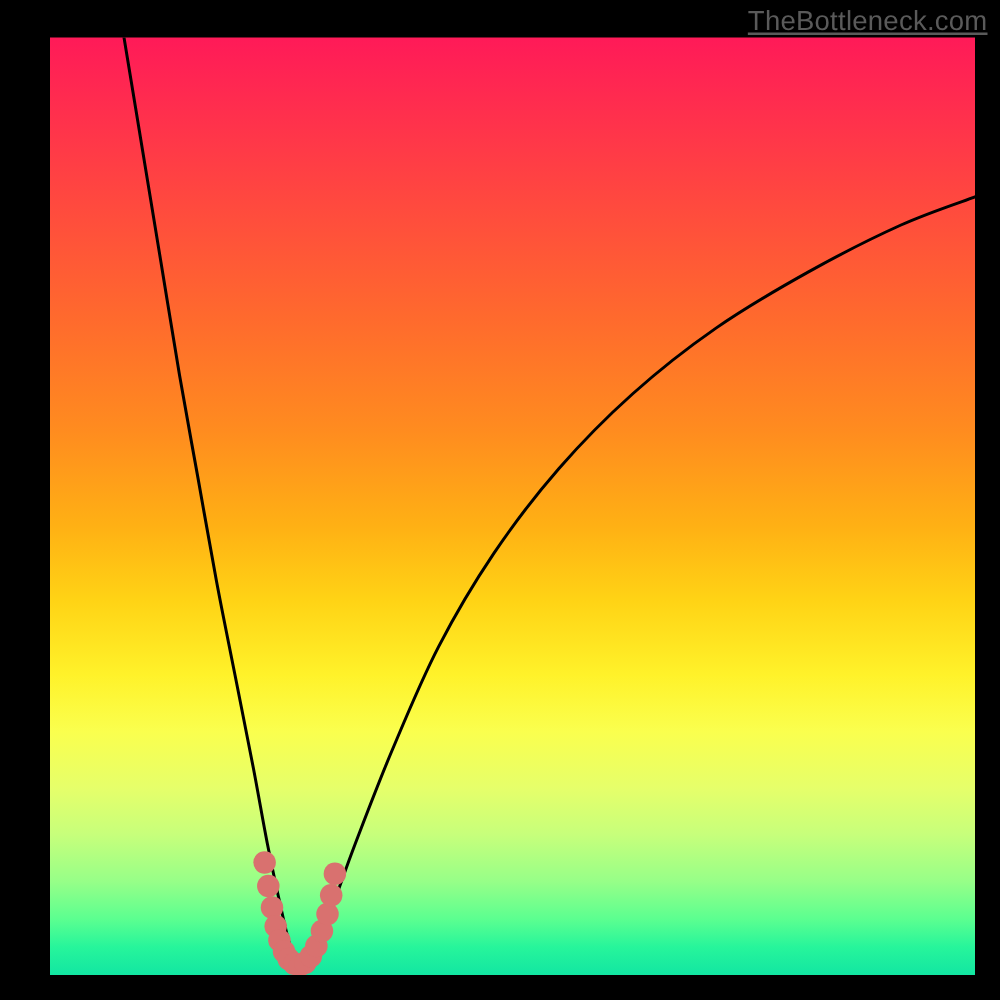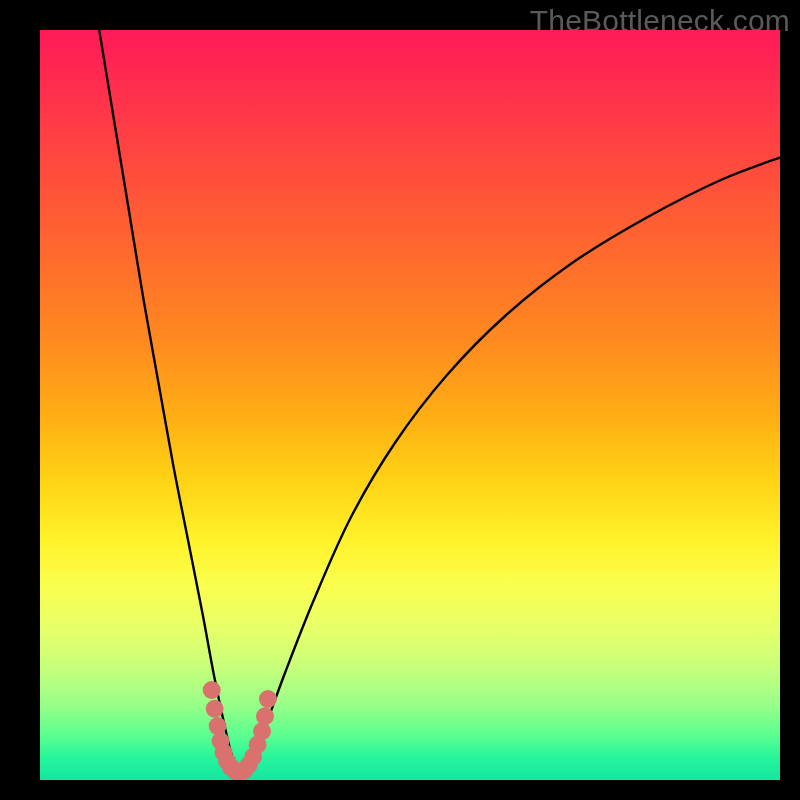--- a/index.html
+++ b/index.html
@@ -41,24 +41,25 @@
       #5cff90 94%,
       #27f59b 97%,
       #12e6a2 100%
     );
   }
   .watermark {
     position: absolute;
     top: 4px;
     right: 10px;
     font-family: Arial, Helvetica, sans-serif;
-    font-size: 30px;
+    font-size: 22px;
     font-weight: 500;
     color: #5a5a5a;
     letter-spacing: 0.2px;
+    text-decoration: underline;
   }
   svg.curve {
     position: absolute;
     left: 0;
     top: 0;
     width: 740px;
     height: 750px;
   }
   svg.markers {
     position: absolute;

